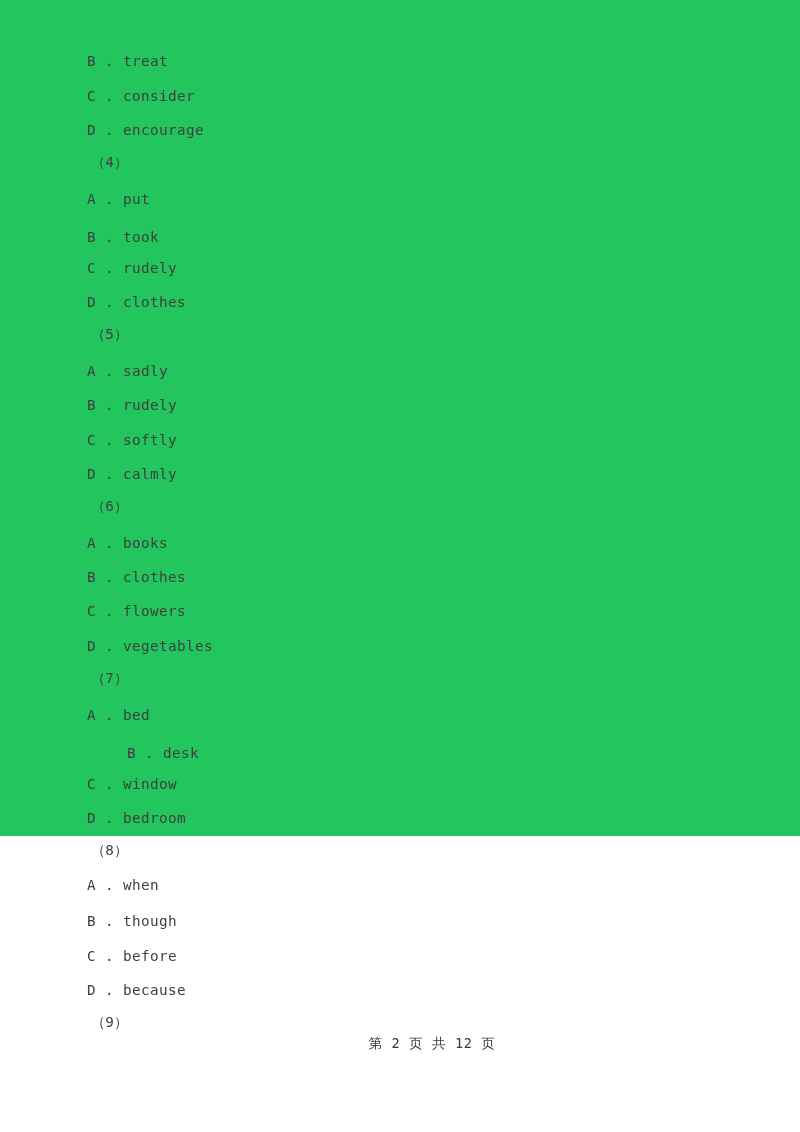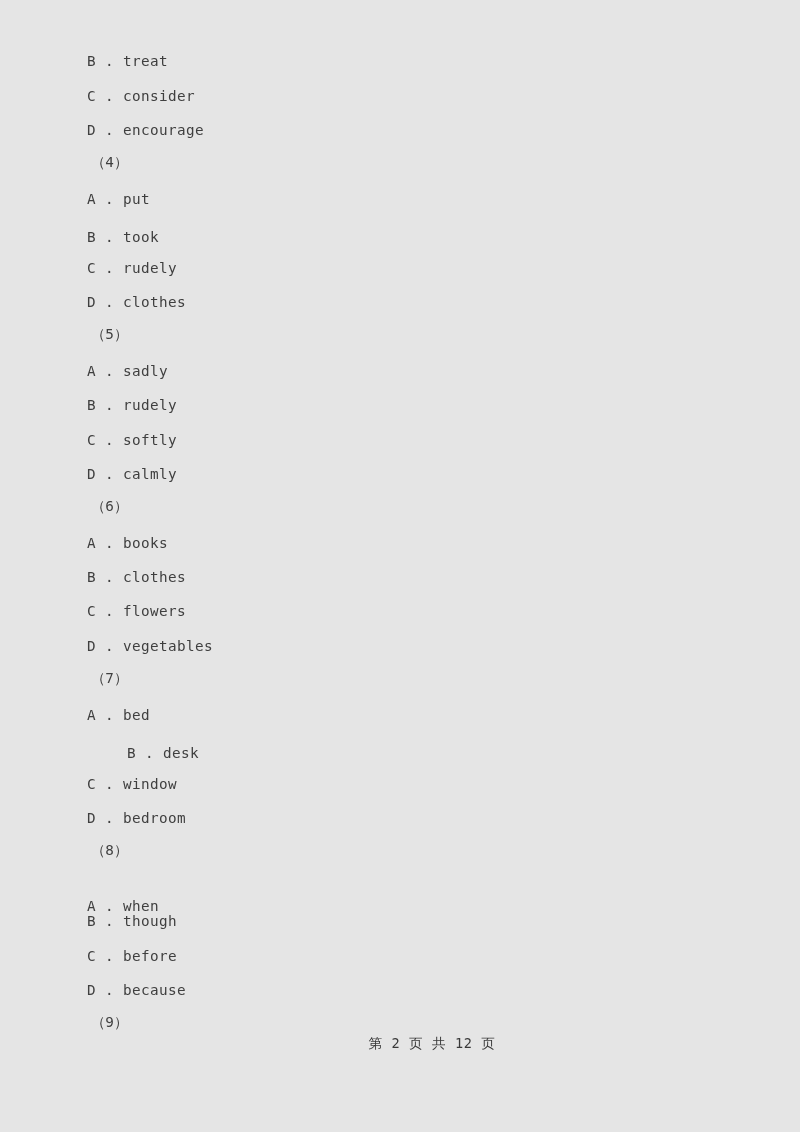--- a/index.html
+++ b/index.html
@@ -15,22 +15,22 @@
     overflow: hidden;
     font-family: "DejaVu Sans Mono", "Liberation Mono", monospace;
     -webkit-font-smoothing: antialiased;
   }
 
   .page {
     position: absolute;
     left: 0;
     top: 0;
     width: 800px;
-    height: 1132px;
-    background: #e5e5e5;
+    height: 836px;
+    background: #22c55e;
     text-decoration: underline;
   }
 
   
   .content {
     position: absolute;
     left: 0;
     top: 0;
     width: 800px;
   }
@@ -104,20 +104,20 @@
       <div class="line option" style="top: 533px;"><span class="txt">A . books</span></div>
       <div class="line option" style="top: 567px;"><span class="txt">B . clothes</span></div>
       <div class="line option" style="top: 601px;"><span class="txt">C . flowers</span></div>
       <div class="line option" style="top: 636px;"><span class="txt">D . vegetables</span></div>
       <div class="line number" style="top: 668px;"><span class="txt">（7）</span></div>
       <div class="line option" style="top: 705px;"><span class="txt">A . bed</span></div>
       <div class="line option" style="top: 743px; padding-left: 40px;"><span class="txt">B . desk</span></div>
       <div class="line option" style="top: 774px;"><span class="txt">C . window</span></div>
       <div class="line option" style="top: 808px;"><span class="txt">D . bedroom</span></div>
       <div class="line number" style="top: 840px;"><span class="txt">（8）</span></div>
-      <div class="line option" style="top: 896px;"><span class="txt">A . when</span></div>
+      <div class="line option" style="top: 875px;"><span class="txt">A . when</span></div>
       <div class="line option" style="top: 911px;"><span class="txt">B . though</span></div>
       <div class="line option" style="top: 946px;"><span class="txt">C . before</span></div>
       <div class="line option" style="top: 980px;"><span class="txt">D . because</span></div>
       <div class="line number" style="top: 1012px;"><span class="txt">（9）</span></div>
     </div>
   <div class="footer" id="page-footer" style="top: 1033px;">第 2 页 共 12 页</div>
 </div>
 
 </body></html>

